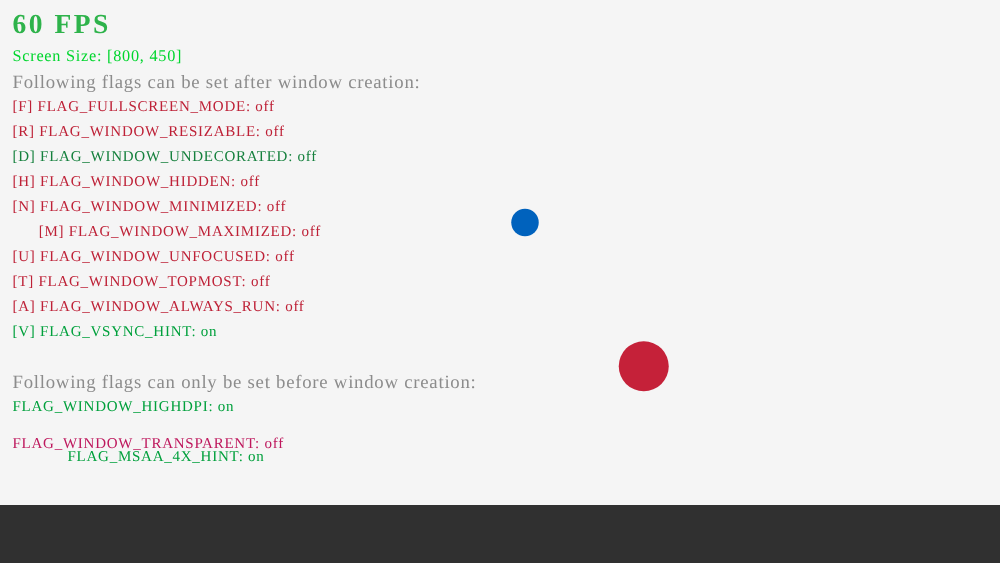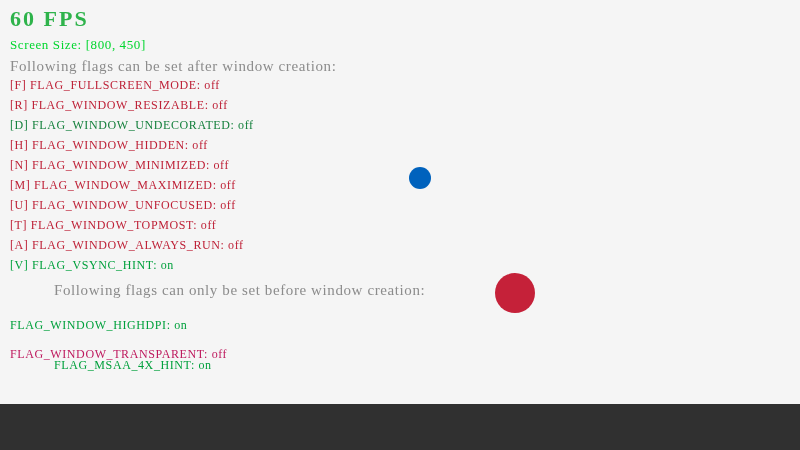--- a/index.html
+++ b/index.html
@@ -42,21 +42,21 @@
     font-size: 13px;
     color: #00d62e;
   }
 
   .section-header {
     left: 10px;
     font-size: 15px;
     color: #8c8c8c;
   }
   #section-after  { top: 59px; }
-  #section-before { top: 283px; margin-left: 44px; }
+  #section-before { top: 299px; }
 
   .flag-line {
     left: 10px;
     font-size: 12px;
   }
   .flag-on  { color: #00a03c; }
   .flag-off { color: #be2137; }
 
   
   .ball {
@@ -88,21 +88,21 @@
   <div class="txt" id="screen-size" style="color: rgb(0, 214, 46);">Screen Size: [800, 450]</div>
 
   <div class="txt section-header" id="section-after" style="color: rgb(140, 140, 140);">Following flags can be set after window creation:</div>
 
   <div id="runtime-flag-list">
       <div class="txt flag-line flag-off" style="top: 79px; color: rgb(190, 33, 55);">[F] FLAG_FULLSCREEN_MODE: off</div>
       <div class="txt flag-line flag-off" style="top: 99px; color: rgb(190, 33, 55);">[R] FLAG_WINDOW_RESIZABLE: off</div>
       <div class="txt flag-line flag-off" style="top: 119px; color: #15803d;">[D] FLAG_WINDOW_UNDECORATED: off</div>
       <div class="txt flag-line flag-off" style="top: 139px; color: rgb(190, 33, 55);">[H] FLAG_WINDOW_HIDDEN: off</div>
       <div class="txt flag-line flag-off" style="top: 159px; color: rgb(190, 33, 55);">[N] FLAG_WINDOW_MINIMIZED: off</div>
-      <div class="txt flag-line flag-off" style="top: 179px; color: rgb(190, 33, 55);">[M] FLAG_WINDOW_MAXIMIZED: off</div>
+      <div class="txt flag-line flag-off" style="top: 179px; color: rgb(190, 33, 55); margin-left: 21px;">[M] FLAG_WINDOW_MAXIMIZED: off</div>
       <div class="txt flag-line flag-off" style="top: 199px; color: rgb(190, 33, 55);">[U] FLAG_WINDOW_UNFOCUSED: off</div>
       <div class="txt flag-line flag-off" style="top: 219px; color: rgb(190, 33, 55);">[T] FLAG_WINDOW_TOPMOST: off</div>
       <div class="txt flag-line flag-off" style="top: 239px; color: rgb(190, 33, 55);">[A] FLAG_WINDOW_ALWAYS_RUN: off</div>
       <div class="txt flag-line flag-on" style="top: 259px; color: rgb(0, 160, 60);">[V] FLAG_VSYNC_HINT: on</div>
     </div>
 
   <div class="txt section-header" id="section-before" style="color: rgb(140, 140, 140);">Following flags can only be set before window creation:</div>
 
   <div id="creation-flag-list">
       <div class="txt flag-line flag-on" style="top: 319px; color: rgb(0, 160, 60);">FLAG_WINDOW_HIGHDPI: on</div>

